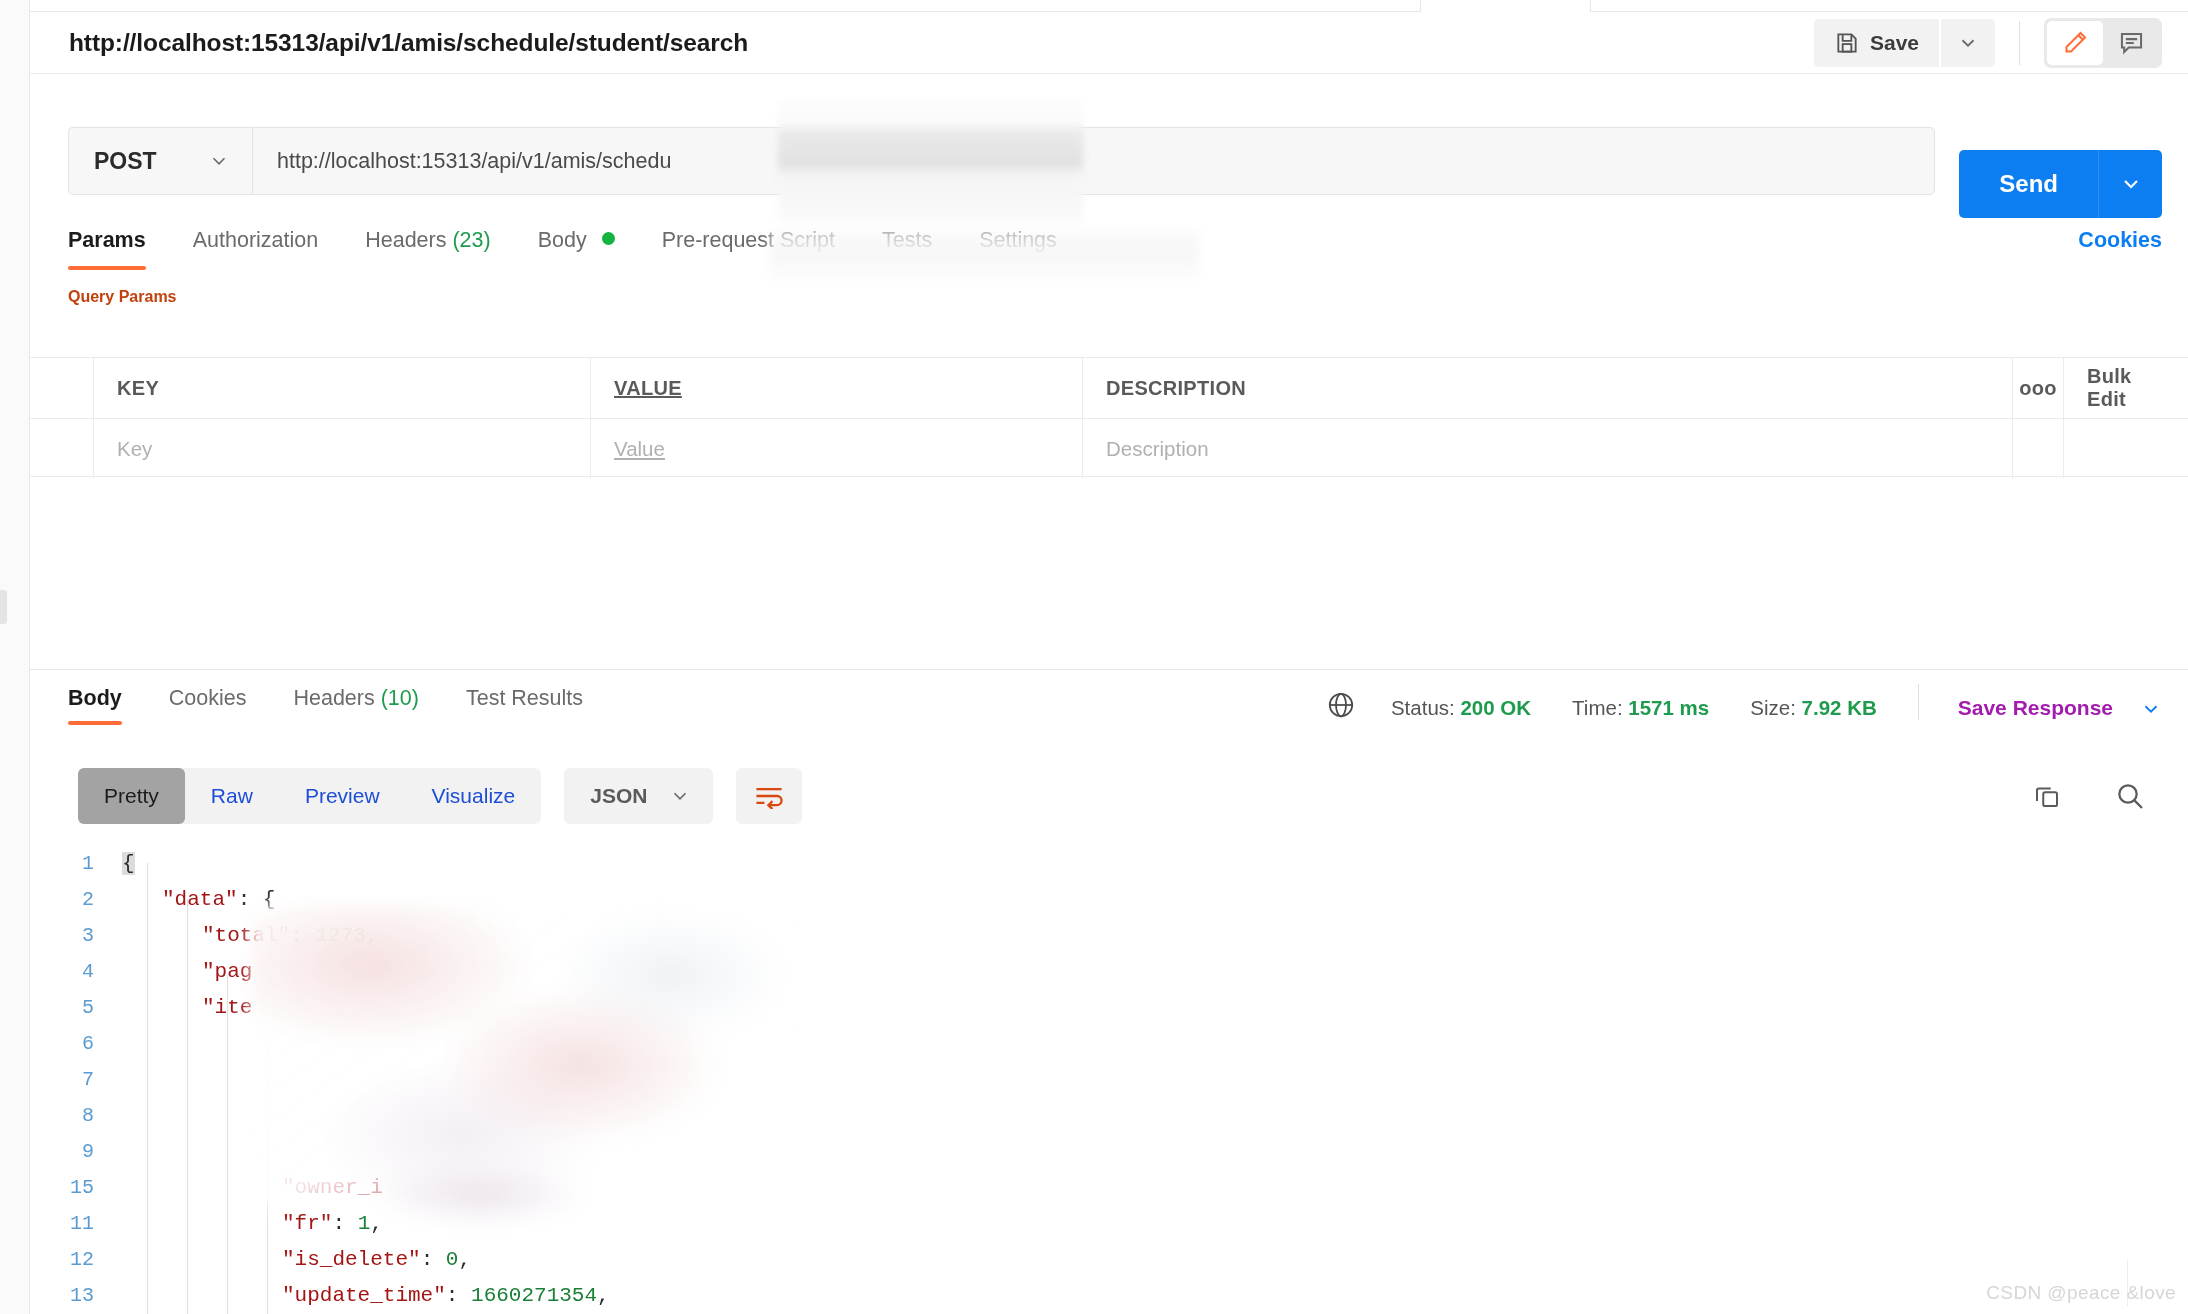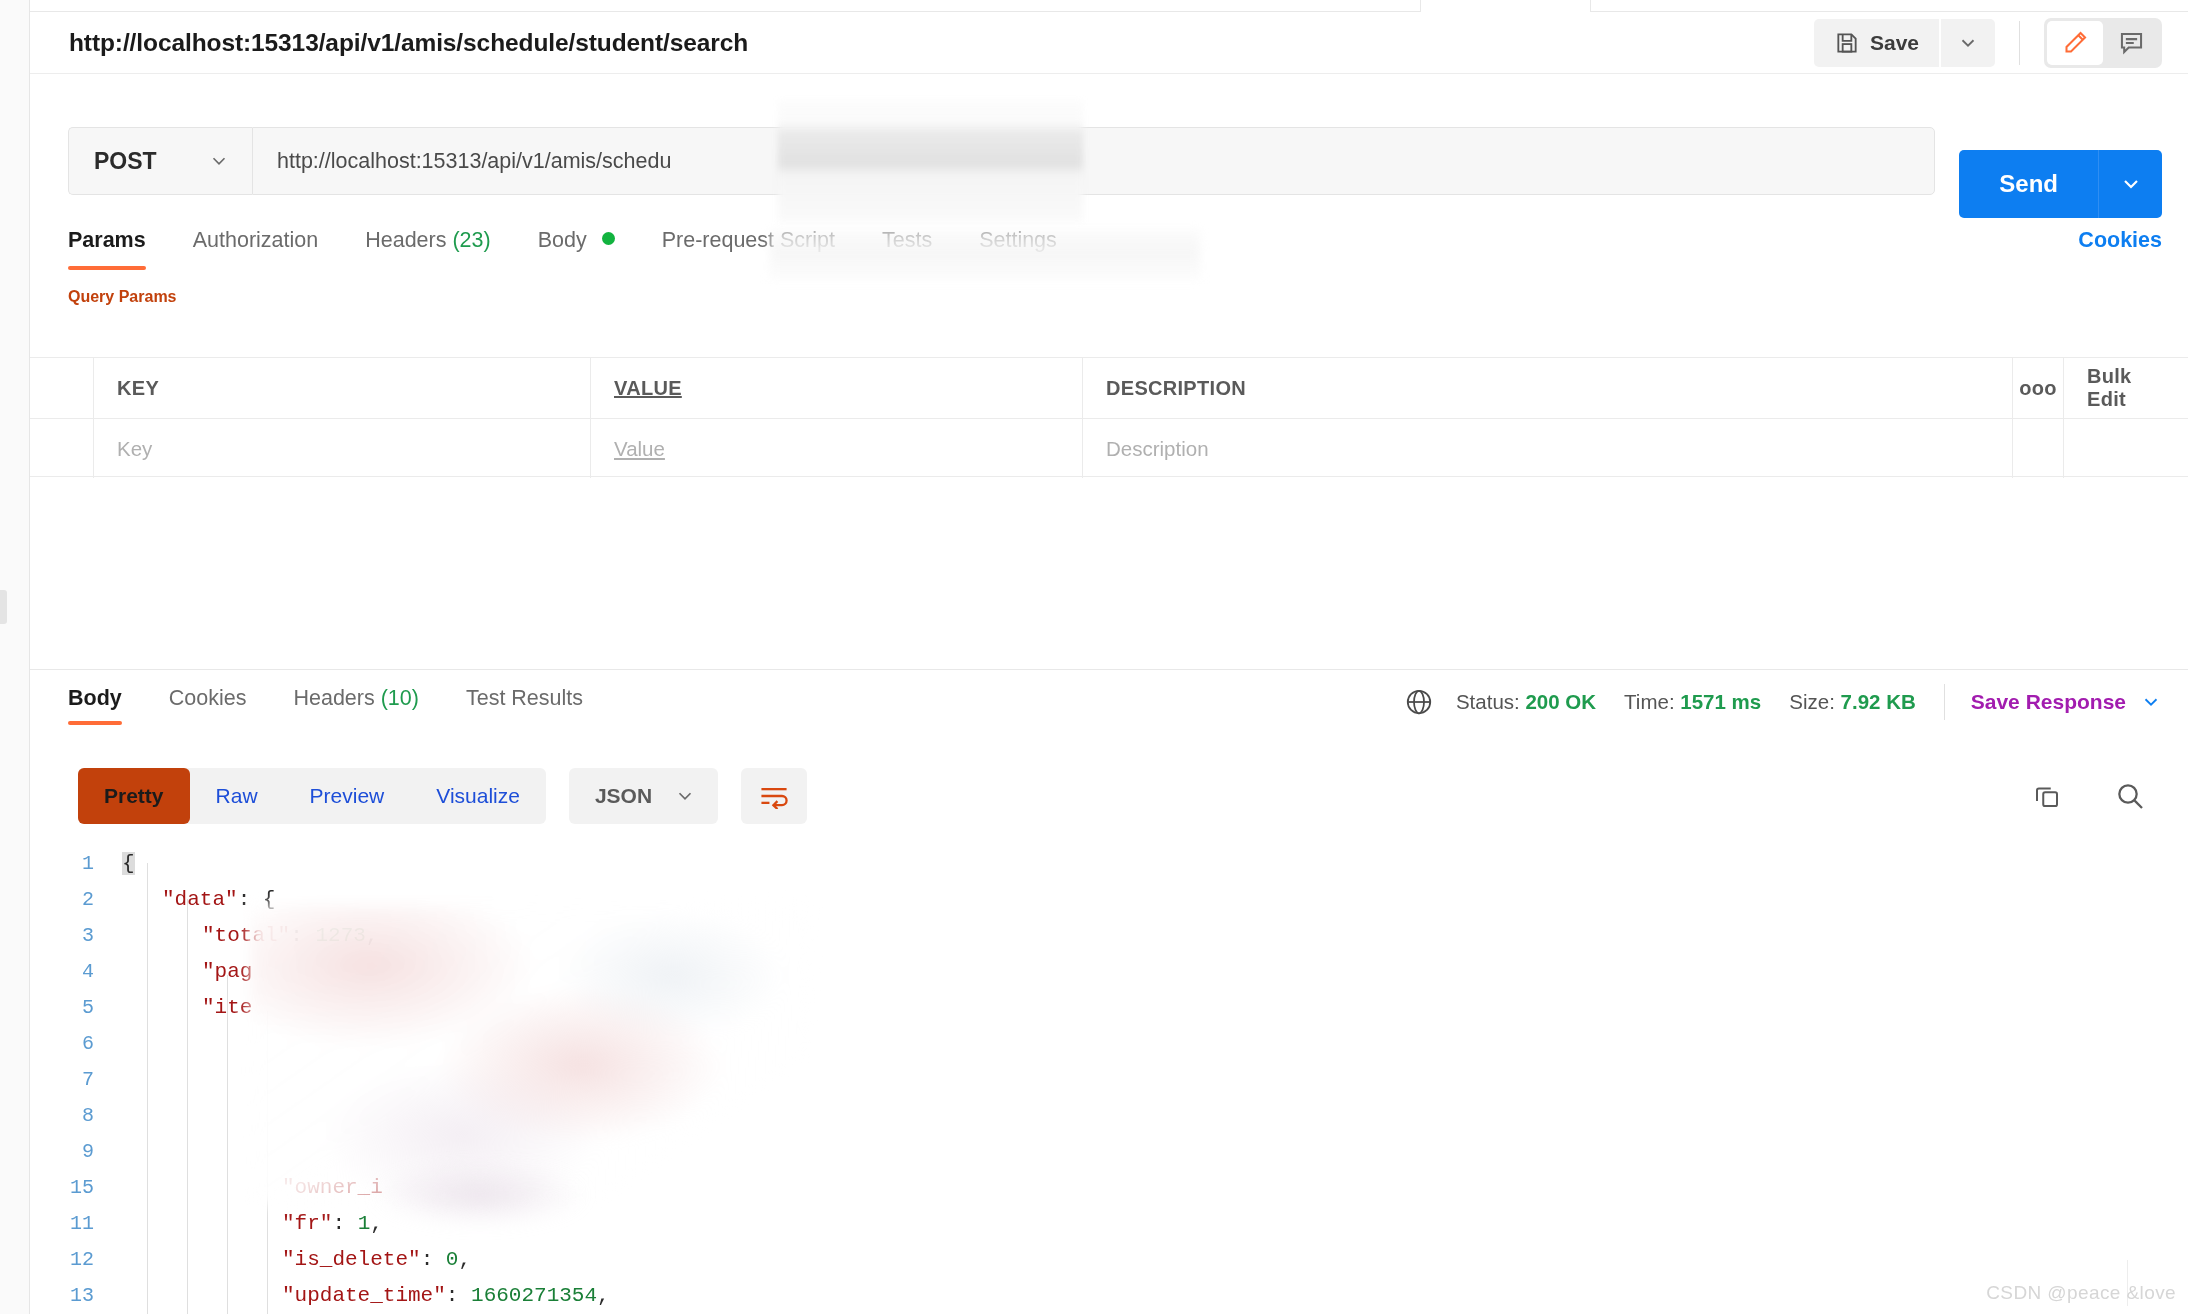--- a/index.html
+++ b/index.html
@@ -140,42 +140,42 @@
   .resp-div {
     position: absolute; left: 30px; top: 669px; right: 0; height: 1px; background: #e8e8e8;
   }
 
   
   .resp-tabs {
     position: absolute; left: 30px; top: 676px; right: 0; height: 72px;
     display: flex; align-items: flex-start; padding-left: 22px;
   }
   .resp-meta {
-    margin-left: auto; margin-right: 26px; display: flex; align-items: center;
-    gap: 0; padding-top: 8px; font-size: 20.5px; white-space: nowrap;
+    margin-left: auto; margin-right: 26px; display: flex; align-items: flex-end;
+    gap: 13px; padding-top: 8px; font-size: 20.5px; white-space: nowrap;
   }
   .meta-lbl { color: #555; }
   .meta-val { color: #1f9b4e; font-weight: 700; }
   .meta-item { margin-right: 28px; }
   .meta-sep { width: 1px; height: 36px; background: #e0e0e0; margin: 0 26px 0 0; }
   .save-response { color: #a21caf; font-weight: 700; font-size: 21px; cursor: pointer; }
 
   
   .resp-toolbar {
     position: absolute; left: 30px; top: 760px; right: 0; height: 72px;
     display: flex; align-items: center; padding-left: 48px;
   }
   .seg {
     display: flex; background: #f2f2f2; border-radius: 6px; height: 56px; align-items: center; padding: 0;
   }
   .seg-item {
     height: 56px; display: flex; align-items: center; padding: 0 26px;
     font-size: 21px; color: #1d4ed8; border-radius: 6px; cursor: pointer;
   }
-  .seg-item.active { background: #c2410c; color: #1b1b1b; font-weight: 700; }
+  .seg-item.active { background: #a3a3a3; color: #1b1b1b; font-weight: 400; }
   .fmt-select {
     margin-left: 23px; height: 56px; background: #f2f2f2; border-radius: 6px;
     display: flex; align-items: center; gap: 22px; padding: 0 22px 0 26px;
     font-size: 21px; color: #5a5a5a; font-weight: 700; cursor: pointer;
   }
   .wrap-btn {
     margin-left: 23px; width: 66px; height: 56px; background: #f2f2f2; border-radius: 6px;
     display: flex; align-items: center; justify-content: center; cursor: pointer;
   }
   .toolbar-right {

